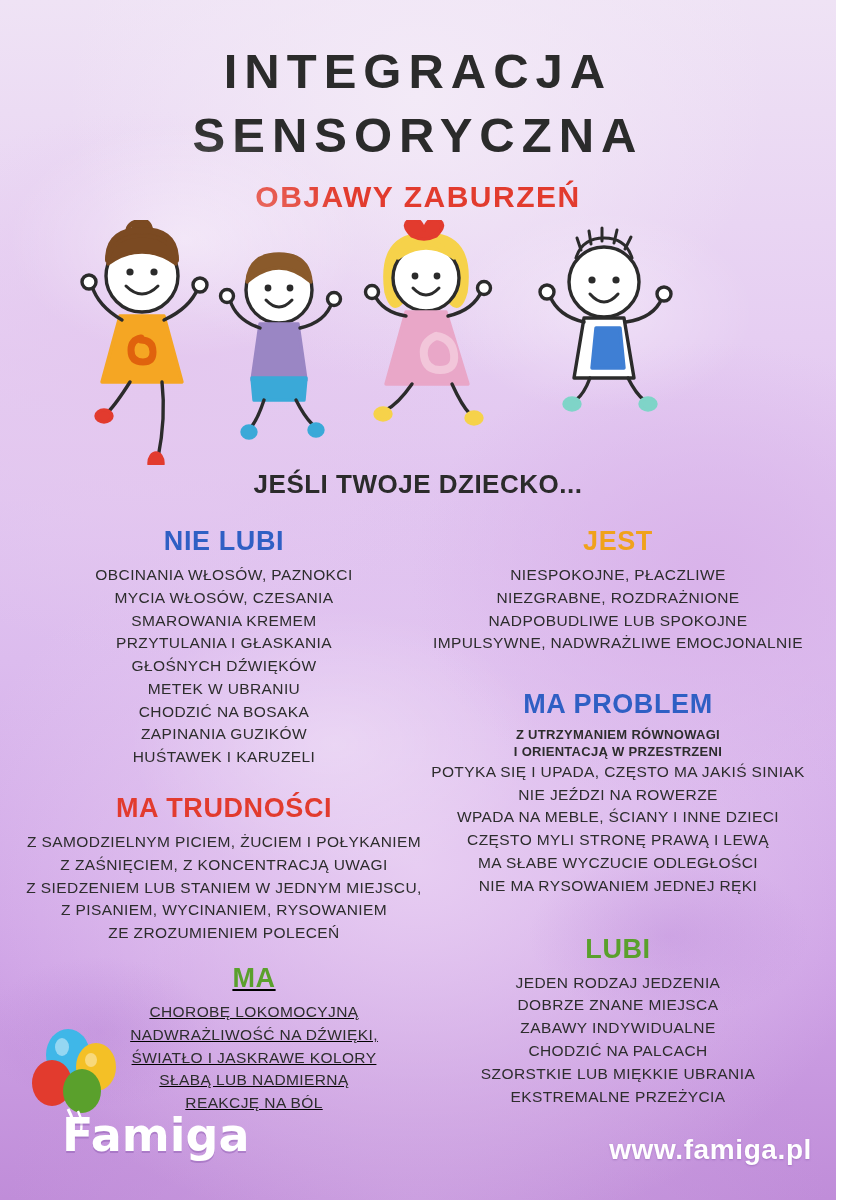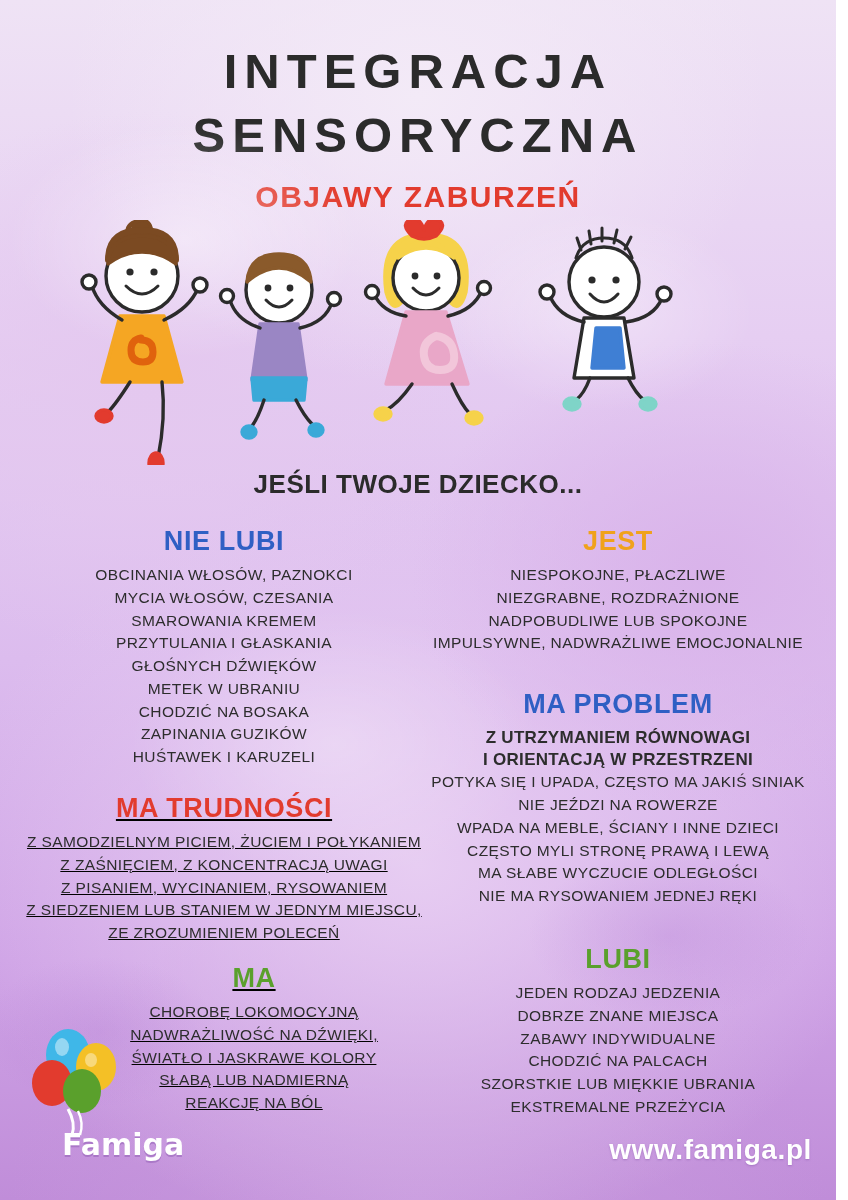--- a/index.html
+++ b/index.html
@@ -88,35 +88,35 @@
     letter-spacing:.4px;
     line-height:1.47;
     white-space:nowrap;
   }
   .c-blue{color:#2f5fc4;}
   .c-orange{color:#f0a21c;}
   .c-red{color:#e23b2e;}
   .c-green{color:#5aa02c;}
 
   .block.nie-lubi{margin-top:4px;}
-  .block.ma-trudnosci{margin-top:24px;text-decoration:underline;}
+  .block.ma-trudnosci{margin-top:24px;}
   .block.ma{margin-top:18px;margin-left:60px;width:340px;text-decoration:underline;}
   .block.jest{margin-top:4px;}
   .block.ma-problem{margin-top:34px;}
   .block.lubi{margin-top:36px;}
   .block .sub-strong{
-    font-size:17px;font-weight:bold;color:#2d2d2d;letter-spacing:.3px;line-height:1.3;
+    font-size:13px;font-weight:bold;color:#2d2d2d;letter-spacing:.3px;line-height:1.3;
   }
 
   
   .footer{position:absolute;left:0;bottom:0;width:848px;height:175px;}
   .logo-wrap{position:absolute;left:22px;bottom:40px;width:250px;height:135px;}
   .brand{
     position:absolute;left:62px;bottom:38px;
-    font-size:30px;font-weight:bold;color:#ffffff;
+    font-size:46px;font-weight:bold;color:#ffffff;
     letter-spacing:0px;
     text-shadow:0 2px 0 rgba(120,70,160,.35);
     font-family:"DejaVu Sans", sans-serif;
   }
   .site{
     position:absolute;right:36px;bottom:34px;
     font-size:28px;font-weight:bold;color:#ffffff;
     letter-spacing:.6px;
     text-shadow:0 1px 2px rgba(110,60,150,.35);
   }
@@ -252,22 +252,22 @@
           <li>ZAPINANIA GUZIKÓW</li>
           <li>HUŚTAWEK I KARUZELI</li>
         </ul>
       </div>
 
       <div class="block ma-trudnosci">
         <h3 class="c-red">MA TRUDNOŚCI</h3>
         <ul>
           <li>Z SAMODZIELNYM PICIEM, ŻUCIEM I POŁYKANIEM</li>
           <li>Z ZAŚNIĘCIEM, Z KONCENTRACJĄ UWAGI</li>
+          <li>Z SIEDZENIEM LUB STANIEM W JEDNYM MIEJSCU,</li>
           <li>Z PISANIEM, WYCINANIEM, RYSOWANIEM</li>
-          <li>Z SIEDZENIEM LUB STANIEM W JEDNYM MIEJSCU,</li>
           <li>ZE ZROZUMIENIEM POLECEŃ</li>
         </ul>
       </div>
 
       <div class="block ma">
         <h3 class="c-green">MA</h3>
         <ul>
           <li>CHOROBĘ LOKOMOCYJNĄ</li>
           <li>NADWRAŻLIWOŚĆ NA DŹWIĘKI,</li>
           <li>ŚWIATŁO I JASKRAWE KOLORY</li>

